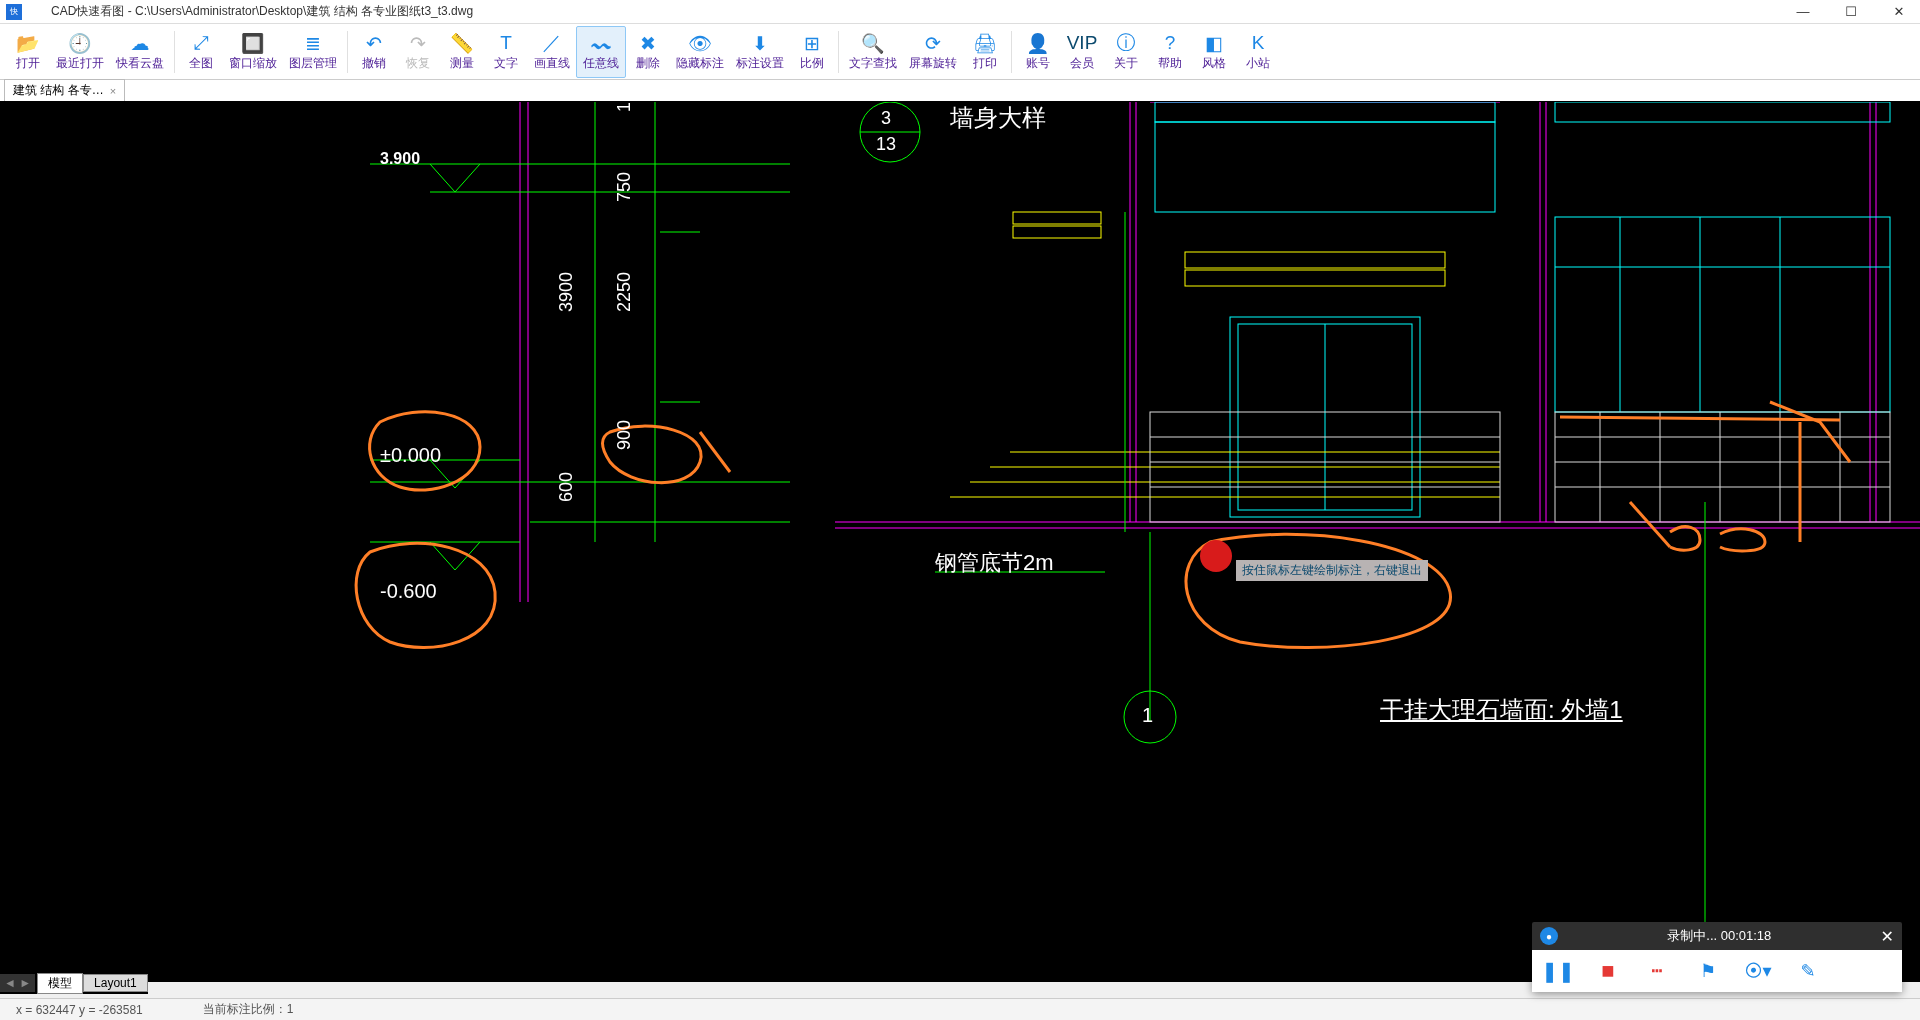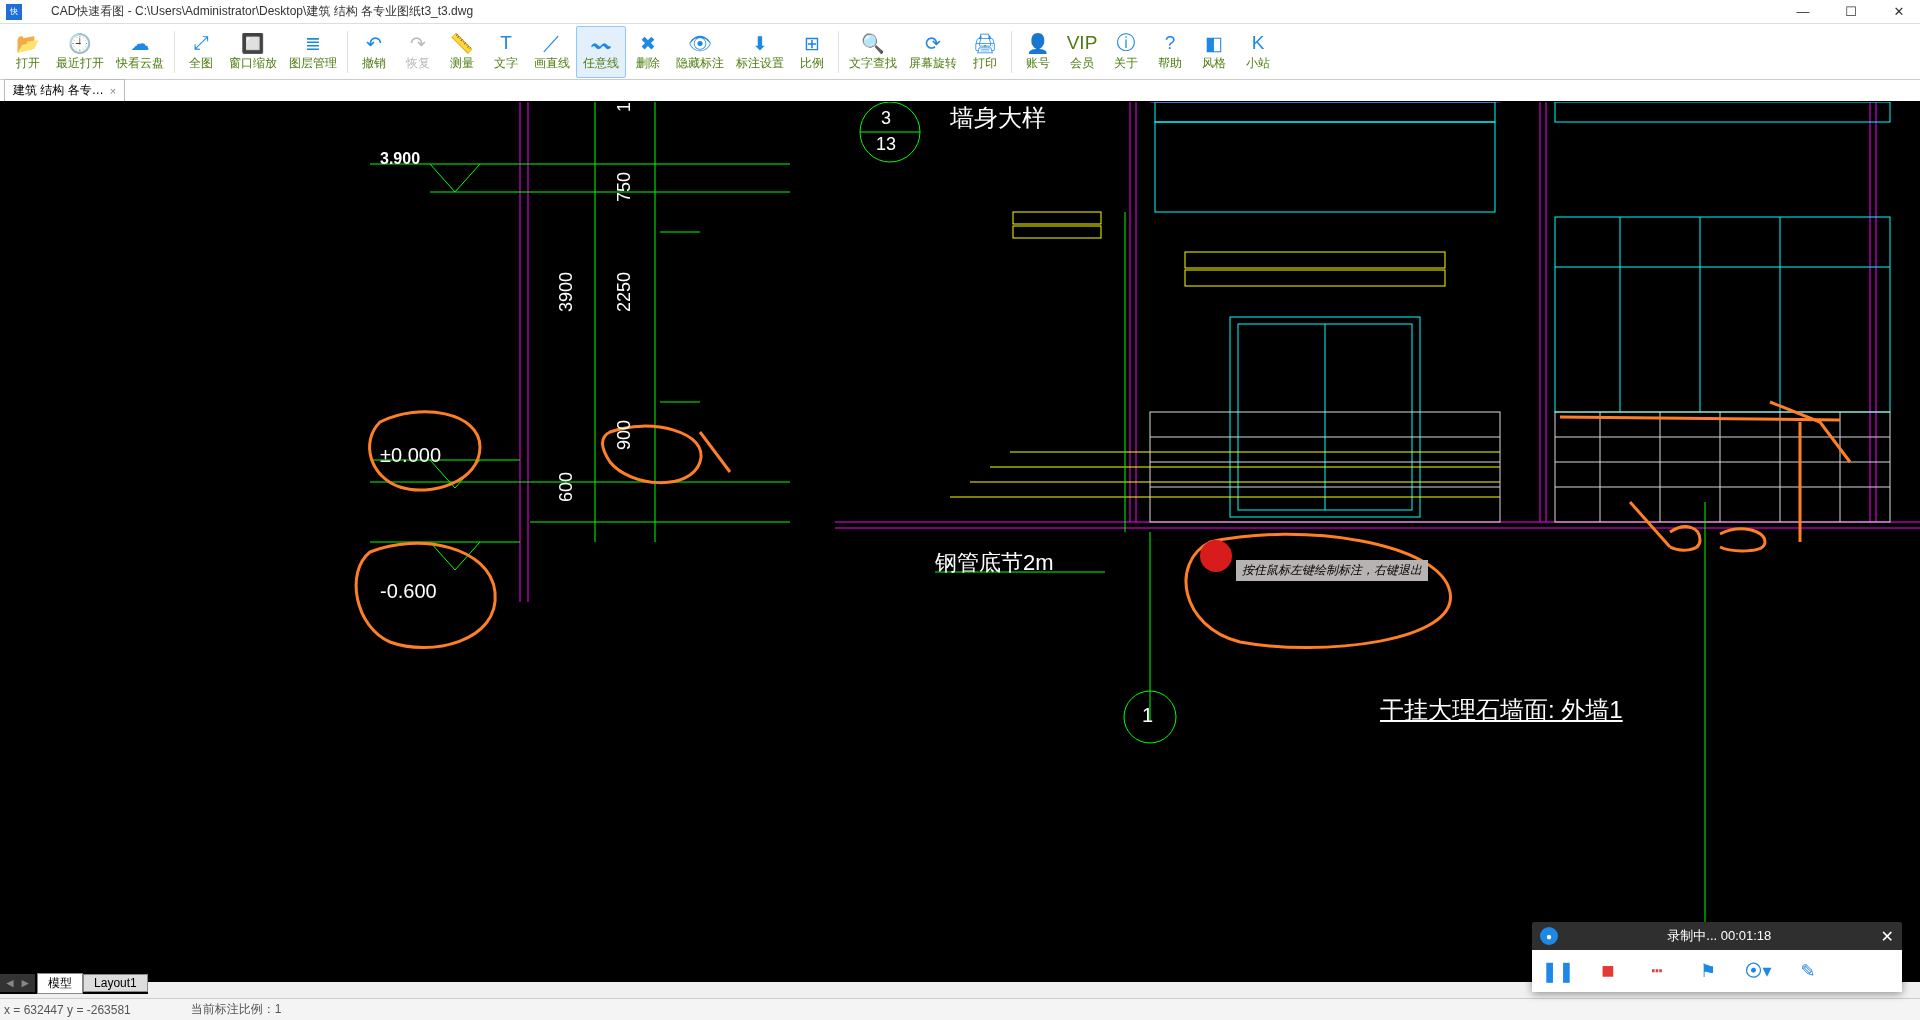--- a/index.html
+++ b/index.html
@@ -7,47 +7,47 @@
 
 .titlebar { height: 24px; background: #fff; display: flex; align-items: center; padding: 0 6px; border-bottom: 1px solid #ddd; }
 .titlebar .app-icon { width: 16px; height: 16px; background: #1e6fd9; margin-right: 6px; display: inline-flex; align-items: center; justify-content: center; color: #fff; font-size: 8px; }
 .titlebar .title-text { flex: 1; color: #333; margin-left: 23px; }
 .titlebar .win-controls { display: flex; gap: 18px; }
 .titlebar .win-btn { width: 30px; height: 20px; display: flex; align-items: center; justify-content: center; color: #333; font-size: 13px; cursor: pointer; }
 
 .toolbar { height: 56px; background: #fff; display: flex; align-items: center; padding: 2px 6px; border-bottom: 1px solid #ccc; }
 .tool { display: flex; flex-direction: column; align-items: center; justify-content: center; padding: 0 6px; height: 52px; min-width: 44px; cursor: pointer; color: #1e88e5; }
 .tool .ico { height: 24px; display: flex; align-items: center; justify-content: center; font-size: 19px; }
-.tool .lbl { font-size: 12px; color: #4d7c0f; }
-.tool.vip .ico { color: #4d7c0f; }
+.tool .lbl { font-size: 12px; color: #4c1d95; }
+.tool.vip .ico { color: #0c4a6e; }
 .tool.disabled .ico, .tool.disabled .lbl { color: #bbb; }
 .tool.active { background: #e3f0fb; border: 1px solid #8ec8f6; border-radius: 2px; }
 .sep { width: 1px; height: 42px; background: #e0e0e0; margin: 0 4px; }
 
 .tabbar { height: 22px; background: #fff; border-bottom: 1px solid #000; display: flex; align-items: flex-end; padding-left: 4px; }
 .file-tab { background: #fff; border: 1px solid #bbb; border-bottom: none; padding: 2px 8px; font-size: 12px; display: flex; align-items: center; gap: 6px; }
 .file-tab .close { color: #888; font-size: 11px; cursor: pointer; }
 
 .canvas { position: relative; width: 1920px; height: 880px; background: #000; overflow: hidden; }
 .canvas svg { position: absolute; inset: 0; }
 .canvas .txt { position: absolute; color: #fff; font-family: Arial, sans-serif; }
 .green-t { color: #00ff00; }
 .white-t { color: #d9d9d9; }
 .orange-stroke { stroke: #ff7f27; stroke-width: 3; fill: none; }
 
-.tooltip { position: absolute; background: #b8b3b3; color: #000000; font-size: 12px; padding: 2px 6px; font-style: italic; }
+.tooltip { position: absolute; background: #b8b3b3; color: #0c4a6e; font-size: 12px; padding: 2px 6px; }
 
 .cursor-dot { position: absolute; width: 32px; height: 32px; border-radius: 50%; background: #d81b1b; }
 
 .bottom-tabs { position: absolute; left: 0; bottom: 26px; height: 22px; display: flex; align-items: center; background: #000; z-index: 5;}
 .bottom-tabs .arrows { color: #888; background:#333; padding:2px 4px; margin-right:2px; }
 .bottom-tabs .bt { background: #fff; border: 1px solid #888; padding: 1px 10px; font-size: 12px; }
 .bottom-tabs .bt.inactive { background: #ddd; }
 
-.statusbar { position: absolute; left: 0; right: 0; bottom: 0; height: 22px; background: #f4f4f4; border-top: 1px solid #ccc; display: flex; align-items: center; padding: 0 4px; font-size: 12px; color: #555; gap: 60px;}
+.statusbar { position: absolute; left: 0; right: 0; bottom: 0; height: 22px; background: #f4f4f4; border-top: 1px solid #ccc; display: flex; align-items: center; padding: 0 16px; font-size: 12px; color: #555; gap: 60px;}
 
 .recorder { position: absolute; right: 18px; bottom: 28px; width: 370px; background: #2f2f2f; color: #fff; font-size: 13px; border-radius: 2px; box-shadow: 0 2px 8px rgba(0,0,0,.4); z-index: 20;}
 .rec-top { height: 28px; display: flex; align-items: center; padding: 0 8px; gap: 8px; }
 .rec-top .cam { width: 18px; height: 18px; border-radius: 50%; background: #1e88e5; display:flex; align-items:center; justify-content:center; font-size:10px;}
 .rec-top .rtxt { flex: 1; text-align: center; }
 .rec-top .rclose { cursor: pointer; font-size: 16px; }
 .rec-bot { height: 42px; background: #fff; display: flex; align-items: center; padding: 0 12px; gap: 22px; }
 .rb { width: 28px; height: 28px; display:flex; align-items:center; justify-content:center; font-size:18px; cursor:pointer;}
 .rb.pause { color:#1e88e5; font-size:20px;}
 .rb.stop { color:#e53935; font-size:22px;}

